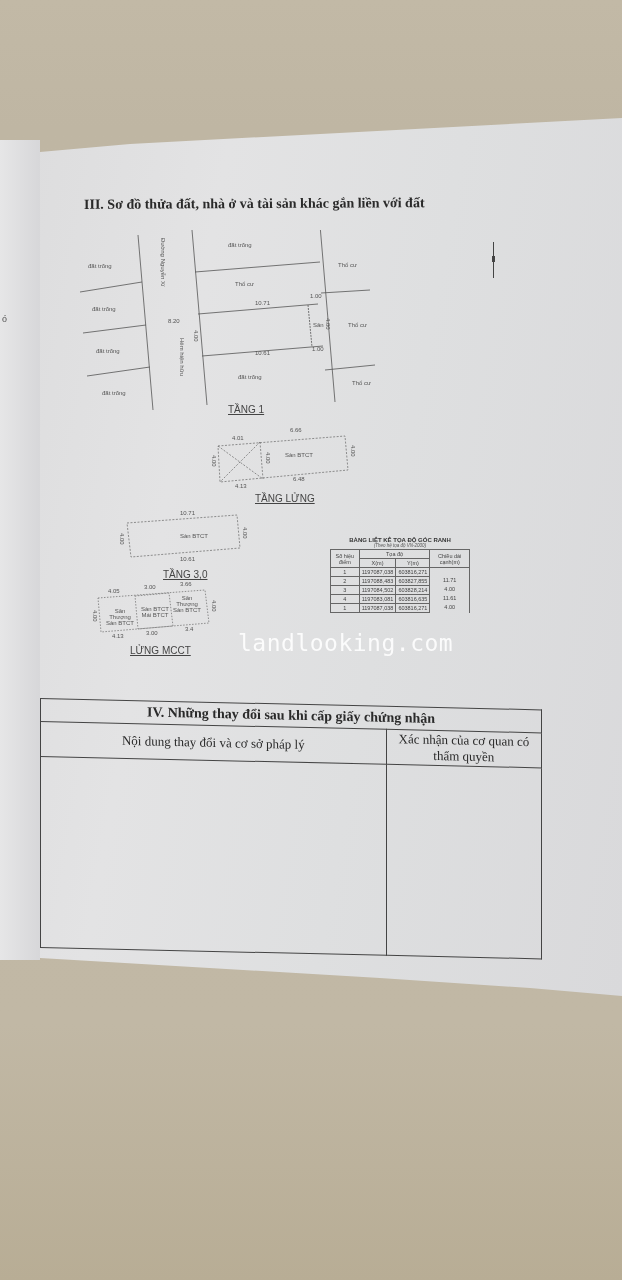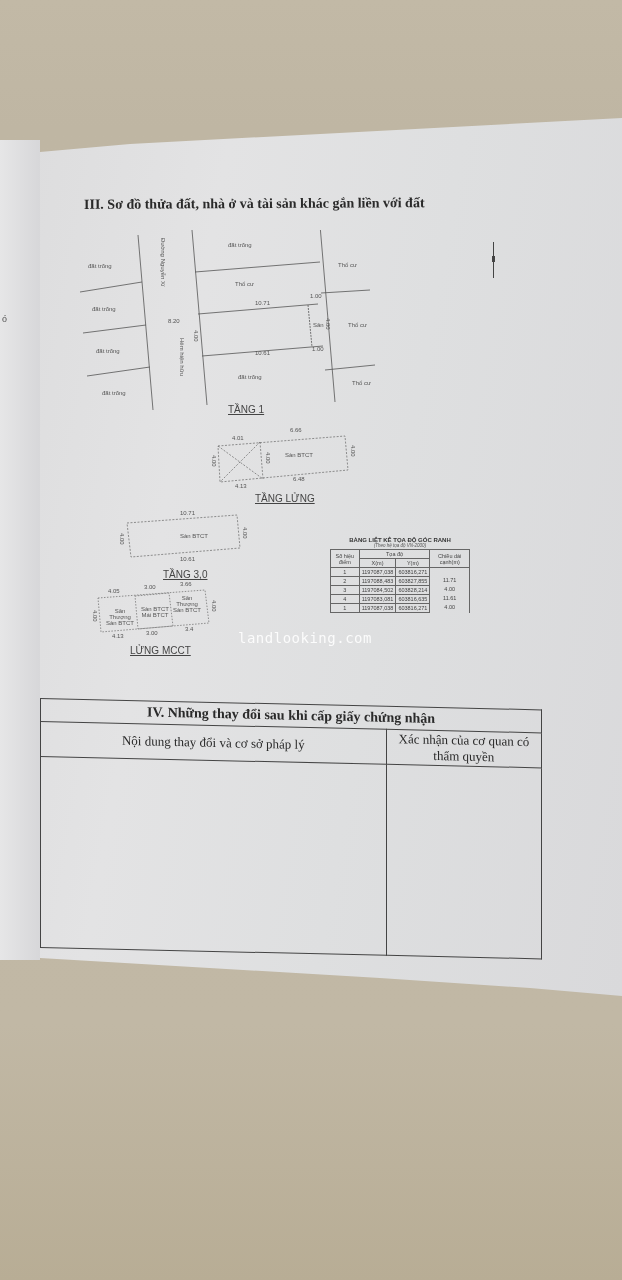--- a/index.html
+++ b/index.html
@@ -26,21 +26,21 @@
     .lbl { position: absolute; font-family: "Liberation Sans", sans-serif; font-size: 6px; color: #555; white-space: nowrap; }
     .lbl-v { writing-mode: vertical-rl; }
     .floor-title { position: absolute; font-family: "Liberation Sans", sans-serif; font-size: 10px; color: #444; text-decoration: underline; }
     .coord-table-wrap { position: absolute; left: 330px; top: 537px; width: 140px; }
     .coord-title { font-family: "Liberation Sans", sans-serif; font-size: 6px; font-weight: bold; color: #333; text-align: center; }
     .coord-sub { font-family: "Liberation Sans", sans-serif; font-size: 4.5px; font-style: italic; color: #555; text-align: center; }
     table.coord { border-collapse: collapse; width: 140px; font-family: "Liberation Sans", sans-serif; font-size: 5.5px; color: #444; margin-top: 1px; }
     table.coord th, table.coord td { border: 0.6px solid #666; padding: 0 2px; text-align: center; font-weight: normal; height: 8px; }
     table.coord td.len { border-top: none; border-bottom: none; vertical-align: top; }
     .watermark {
-      position: absolute; left: 238px; top: 630px; font-family: "DejaVu Sans Mono", monospace; font-size: 14px;
+      position: absolute; left: 238px; top: 630px; font-family: "DejaVu Sans Mono", monospace; font-size: 23px;
       color: rgba(255,255,255,0.88); letter-spacing: 0.5px;
     }
     .sec4 {
       position: absolute; left: 40px; top: 698px; width: 502px; height: 250px;
       transform: skewY(1.3deg); transform-origin: left top;
     }
     .sec4 table { border-collapse: collapse; width: 100%; height: 100%; color: #2a2a2a; }
     .sec4 td, .sec4 th { border: 1px solid #444; }
     .sec4 th.sec-title { font-size: 14px; font-weight: bold; height: 20px; text-align: center; }
     .sec4 .col-h { font-size: 13px; font-weight: normal; text-align: center; height: 30px; }

